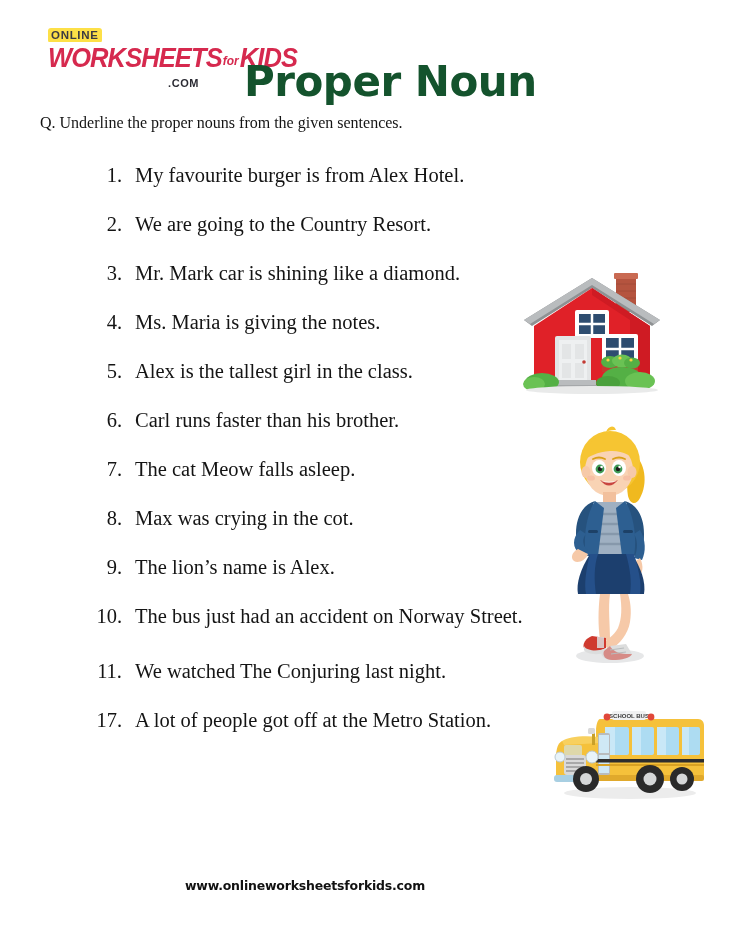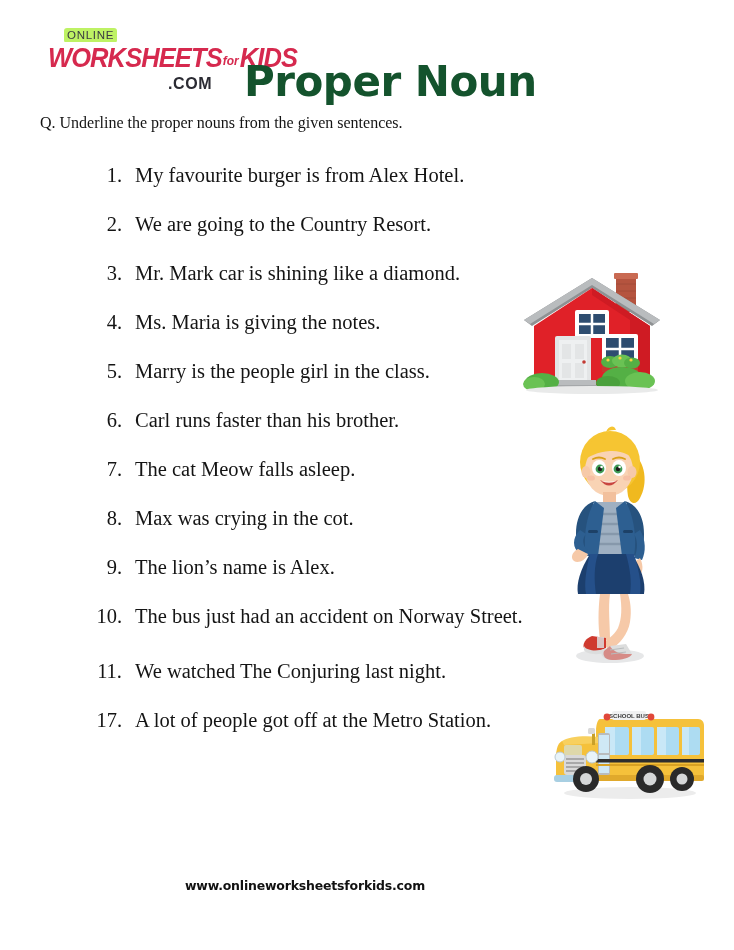--- a/index.html
+++ b/index.html
@@ -32,28 +32,27 @@
     top: 2px;
     width: 178px;
     height: 72px;
     font-family: "Liberation Sans", sans-serif;
   }
   .logo-online {
     position: absolute;
     left: 4px;
     top: 0px;
     font-size: 11.5px;
-    font-weight: normal;
+    font-weight: bold;
     letter-spacing: 0.7px;
     color: #3a3a42;
-    background: #bef264;
+    background: #fde047;
     padding: 1px 3px;
     border-radius: 3px;
     line-height: 13px;
-    margin-left: 16px;
   }
   .logo-main {
     position: absolute;
     left: 0px;
     top: 14px;
     font-size: 25.5px;
     font-weight: bold;
     font-style: italic;
     color: #d6294e;
     letter-spacing: -0.9px;
@@ -70,21 +69,21 @@
     font-style: italic;
     font-weight: bold;
     letter-spacing: 0;
     vertical-align: 2px;
     padding: 0 1px;
   }
   .logo-com {
     position: absolute;
     left: 120px;
     top: 48px;
-    font-size: 16px;
+    font-size: 11px;
     font-weight: bold;
     letter-spacing: 0.6px;
     color: #2b2b33;
     background: #ffffff;
     padding: 1px 4px;
     border-radius: 3px;
     line-height: 13px;
   }
   .title {
     position: absolute;
@@ -204,21 +203,21 @@
       <div class="qtext">Mr. Mark car is shining like a diamond.</div>
     </div>
 
     <div class="qrow">
       <div class="qnum">4.</div>
       <div class="qtext">Ms. Maria is giving the notes.</div>
     </div>
 
     <div class="qrow">
       <div class="qnum">5.</div>
-      <div class="qtext">Marry is the people girl in the class.</div>
+      <div class="qtext">Alex is the tallest girl in the class.</div>
     </div>
 
     <div class="qrow">
       <div class="qnum">6.</div>
       <div class="qtext">Carl runs faster than his brother.</div>
     </div>
 
     <div class="qrow">
       <div class="qnum">7.</div>
       <div class="qtext">The cat Meow falls asleep.</div>

